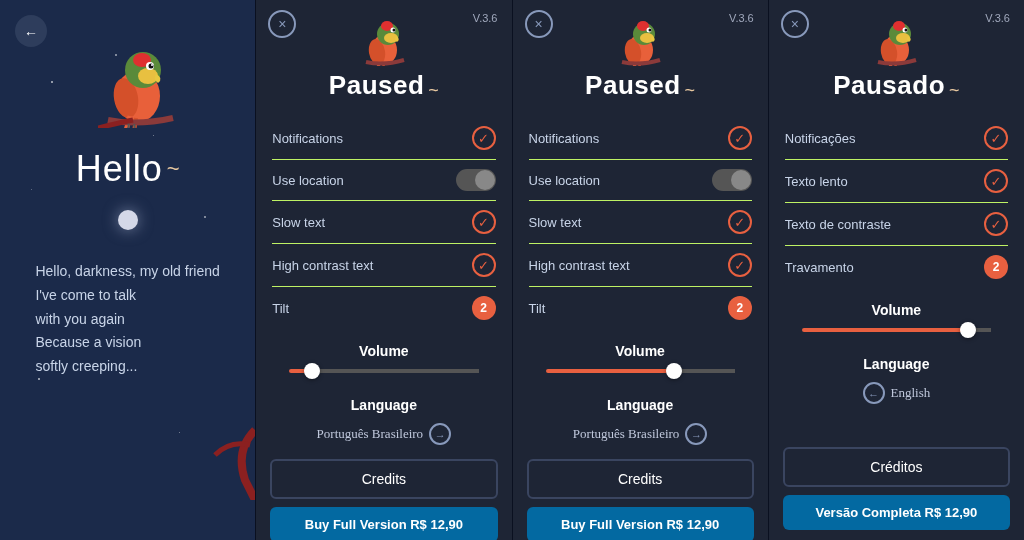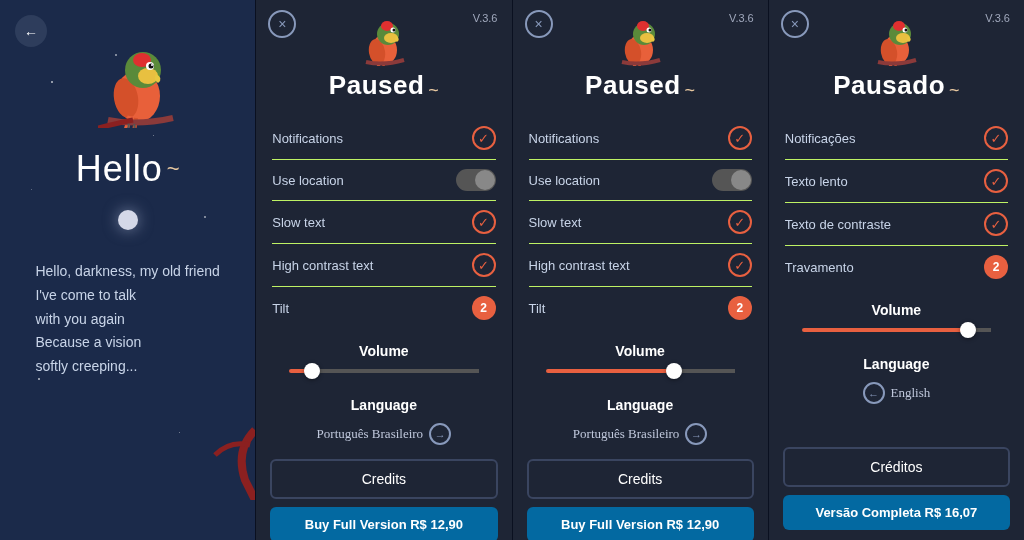--- a/index.html
+++ b/index.html
@@ -635,15 +635,15 @@
   <div class="language-section">
     <div class="section-title">Language</div>
     <div class="language-value">
       <div class="lang-arrow">←</div>
       <span>English</span>
     </div>
   </div>
 
   <div class="bottom-buttons">
     <div class="btn-credits">Créditos</div>
-    <div class="btn-buy">Versão Completa  R$ 16,07</div>
+    <div class="btn-buy">Versão Completa  R$ 12,90</div>
   </div>
 </div>
 
 </body></html>

